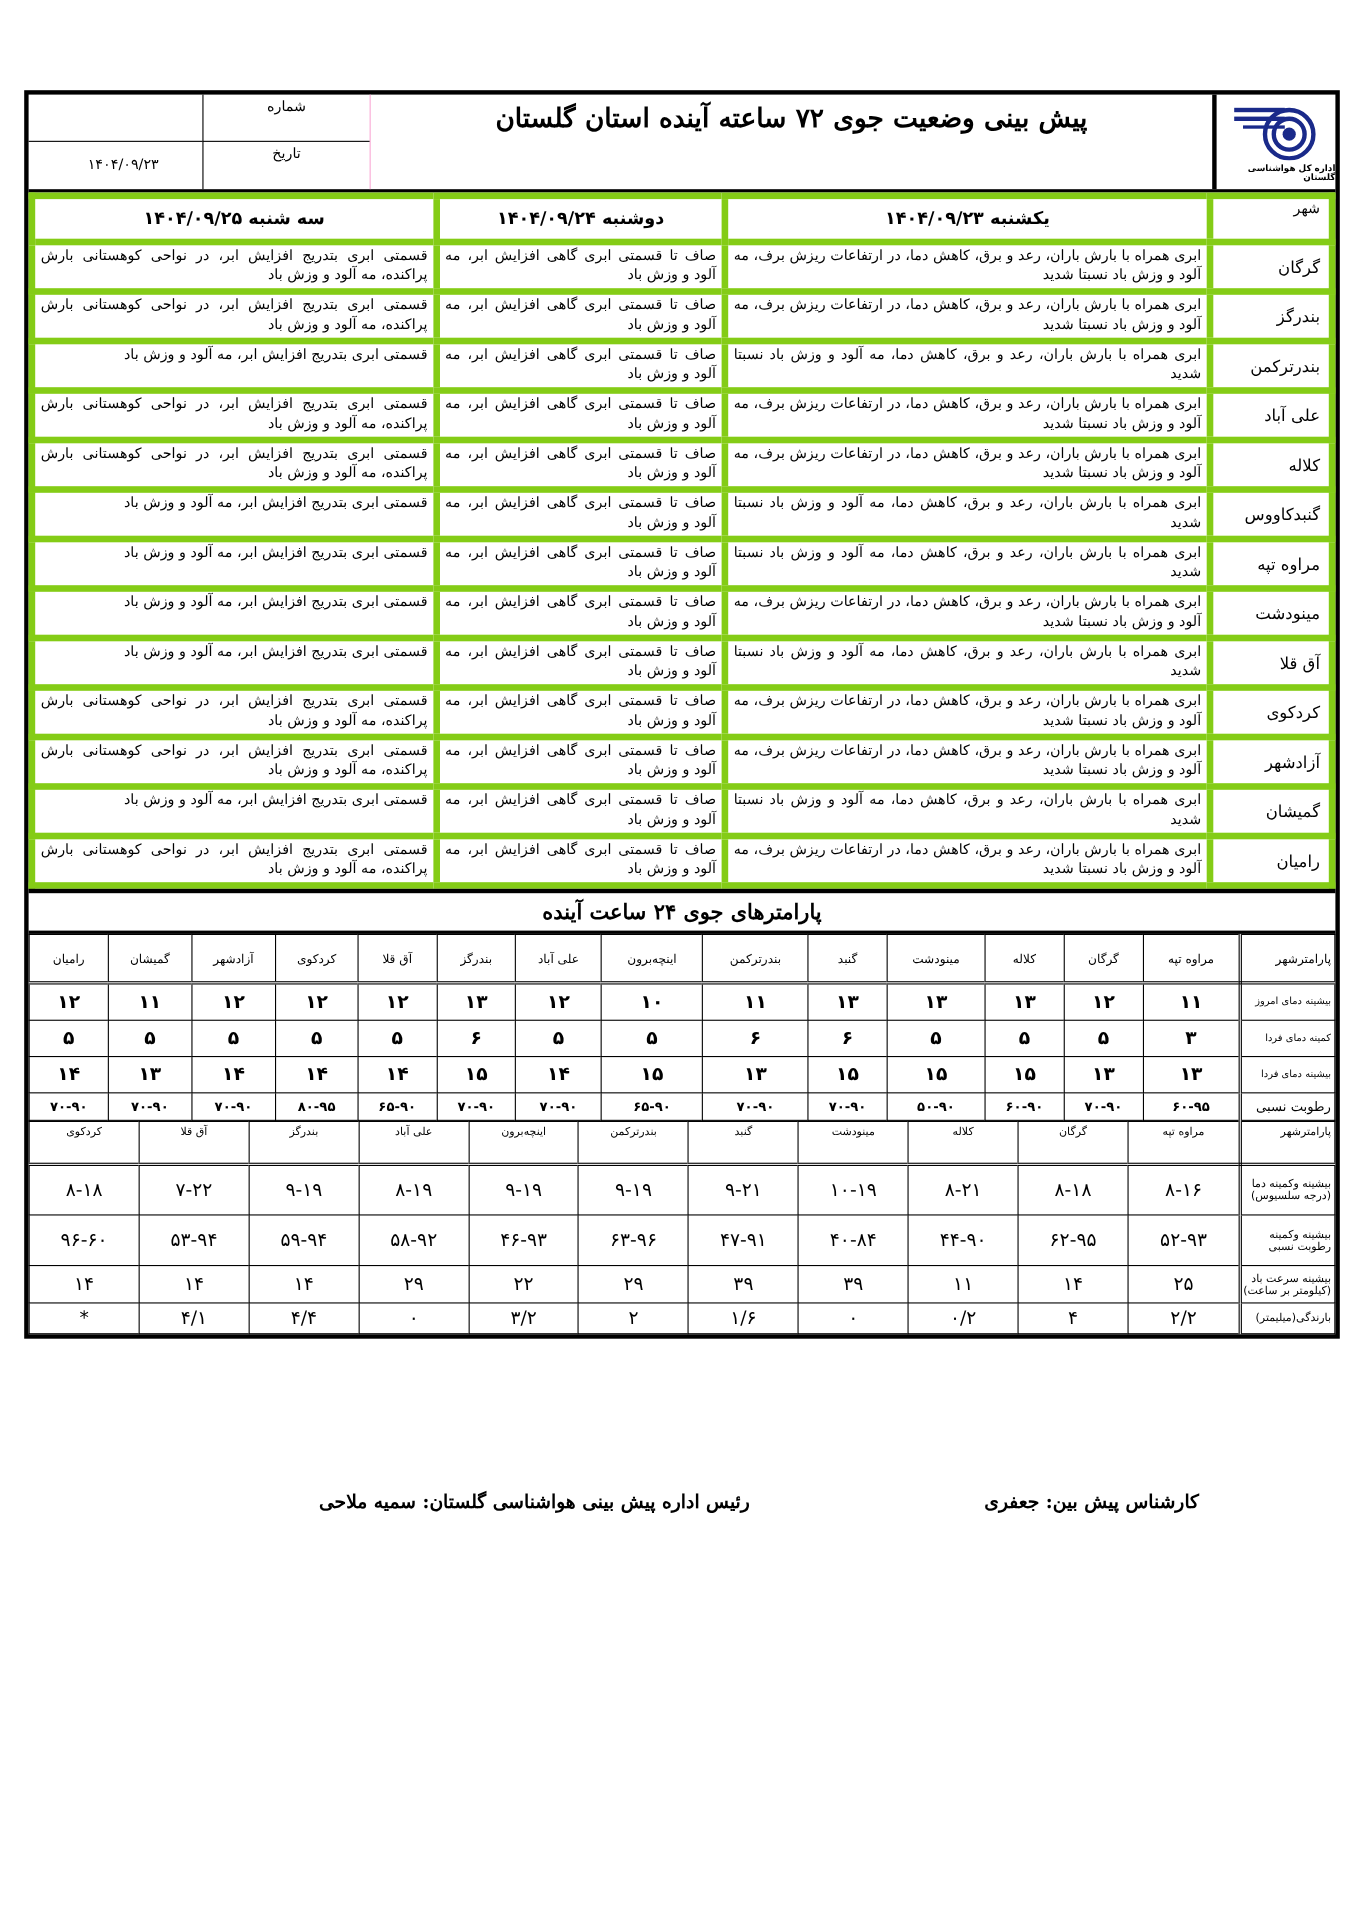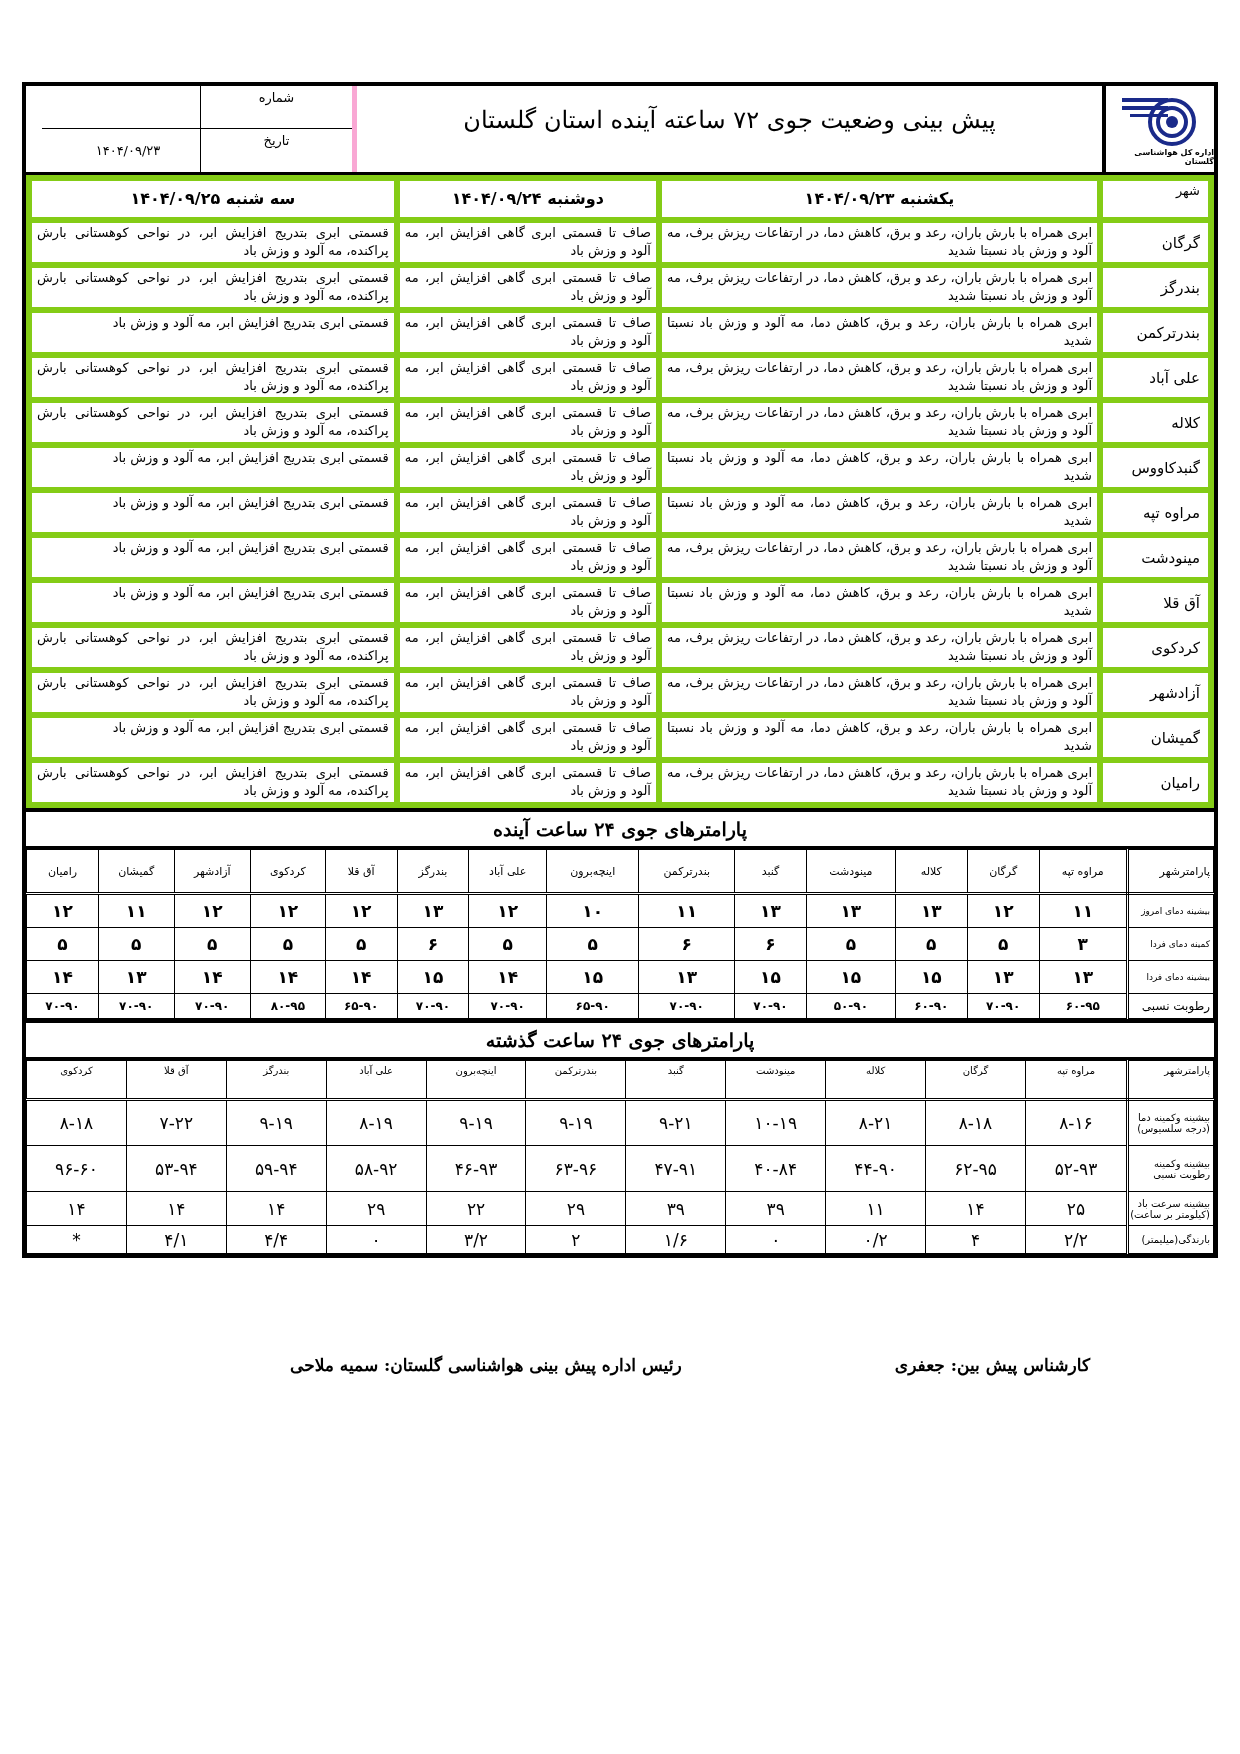--- a/index.html
+++ b/index.html
@@ -3,22 +3,22 @@
 <meta charset="utf-8">
 <style>
   html,body{margin:0;padding:0;background:#fff;}
   body{width:1240px;height:1754px;position:relative;font-family:"DejaVu Sans",sans-serif;color:#000;}
   .page{position:absolute;left:22px;top:82px;width:1196px;border:4px solid #000;box-sizing:border-box;direction:rtl;}
   
   .hdr{display:flex;height:86px;border-bottom:3px solid #000;}
   .logo{width:108px;border-left:4px solid #000;display:flex;flex-direction:column;align-items:center;justify-content:center;}
   .logo svg{width:80px;height:54px;}
   .logo .org{font-size:8px;font-weight:bold;margin-top:2px;}
-  .title{flex:1;display:flex;align-items:flex-start;justify-content:center;padding-top:20px;font-size:24px;font-weight:normal;font-family:"DejaVu Serif",serif;}
-  .meta{width:310px;border-right:5px solid #f9a8d4;display:grid;grid-template-columns:152px 1fr;grid-template-rows:1fr 1fr;margin-left:16px;}
+  .title{flex:1;display:flex;align-items:flex-start;justify-content:center;padding-top:6px;font-size:24px;font-weight:bold;font-family:"DejaVu Serif",serif;}
+  .meta{width:310px;border-right:1px solid #f9a8d4;display:grid;grid-template-columns:152px 1fr;grid-template-rows:1fr 1fr;}
   .meta div{border-left:1px solid #000;border-bottom:1px solid #000;font-size:13px;padding:4px 10px;display:flex;align-items:flex-start;justify-content:center;}
   .meta .val{align-items:center;padding-left:24px;}
   .meta div:nth-child(2),.meta div:nth-child(4){border-left:none;}
   .meta div:nth-child(3),.meta div:nth-child(4){border-bottom:none;}
   
   table{border-collapse:collapse;width:100%;}
   .fc td{border:6px solid #84cc16;font-size:13px;line-height:18px;padding:1px 5px;vertical-align:top;text-align:justify;}
   .fc .city{width:92px;font-size:15px;vertical-align:middle;text-align:right;border-left:5px solid #000;padding-right:8px;}
   .fc .day{border-left:5px solid #000;}
   .fc .dayhead{font-size:16px;font-weight:bold;text-align:center;height:34px;vertical-align:middle;border-bottom:5px solid #000;}
@@ -235,21 +235,20 @@
           <td>۷۰-۹۰</td>
           <td>۶۵-۹۰</td>
           <td>۸۰-۹۵</td>
           <td>۷۰-۹۰</td>
           <td>۷۰-۹۰</td>
           <td>۷۰-۹۰</td>
         </tr>
       </tbody>
   </table>
 
-  <div class="sec">پارامترهای جوی ۲۴ ساعت گذشته</div>
   <table class="pt2">
     <tbody id="p24-body">
         <tr class="ph">
           <td class="rl">پارامترشهر</td>
           <td>مراوه تپه</td>
           <td>گرگان</td>
           <td>کلاله</td>
           <td>مینودشت</td>
           <td>گنبد</td>
           <td>بندرترکمن</td>

